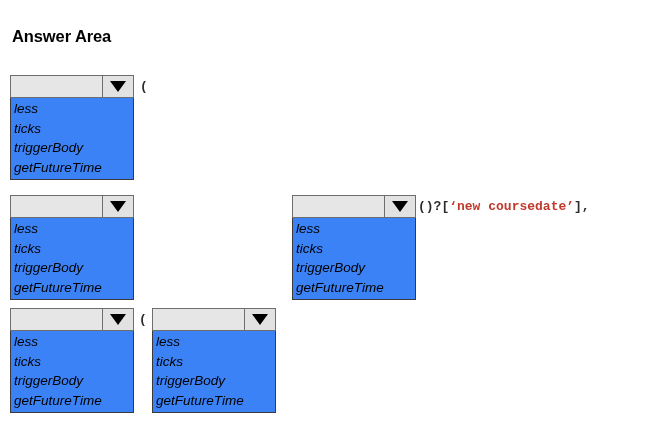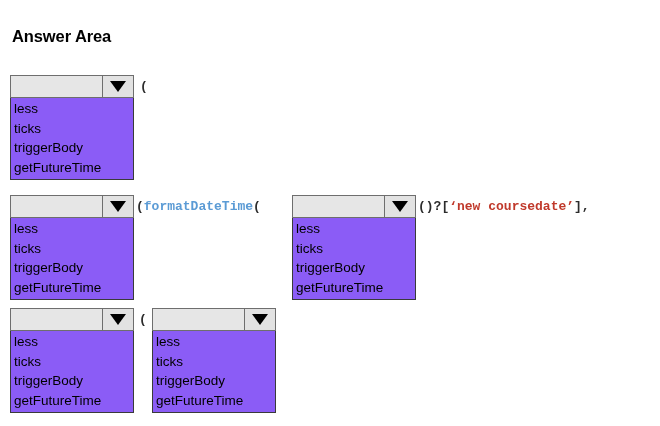--- a/index.html
+++ b/index.html
@@ -70,23 +70,24 @@
     width: 0;
     height: 0;
     border-left: 8px solid transparent;
     border-right: 8px solid transparent;
     border-top: 11px solid #000000;
   }
   .dd-list {
     box-sizing: border-box;
     border: 1px solid #3a3a3a;
     border-top: none;
-    background: #8b5cf6;
+    background: #3b82f6;
     padding: 1px 12px 2px 0;
     margin-top: 0px;
+    font-style: italic;
   }
   .dd-item {
     font-size: 13.5px;
     line-height: 19.5px;
     padding-left: 3px;
     white-space: nowrap;
     color: #000;
   }
 
   
@@ -136,21 +137,20 @@
       </div>
     </div>
     <div class="dd-list">
       <div class="dd-item">less</div>
       <div class="dd-item">ticks</div>
       <div class="dd-item">triggerBody</div>
       <div class="dd-item">getFutureTime</div>
     </div>
   </div>
 
-  <div class="code" style="left:136px; top:176px;"><span class="tok-punc">(</span><span class="tok-fn">formatDateTime</span><span class="tok-punc">(</span></div>
 
   <div class="dropdown" style="left:292px; top:172px;">
     <div class="dd-head">
       <div class="dd-value"></div>
       <div class="dd-button">
         <span class="dd-arrow"></span>
       </div>
     </div>
     <div class="dd-list">
       <div class="dd-item">less</div>

